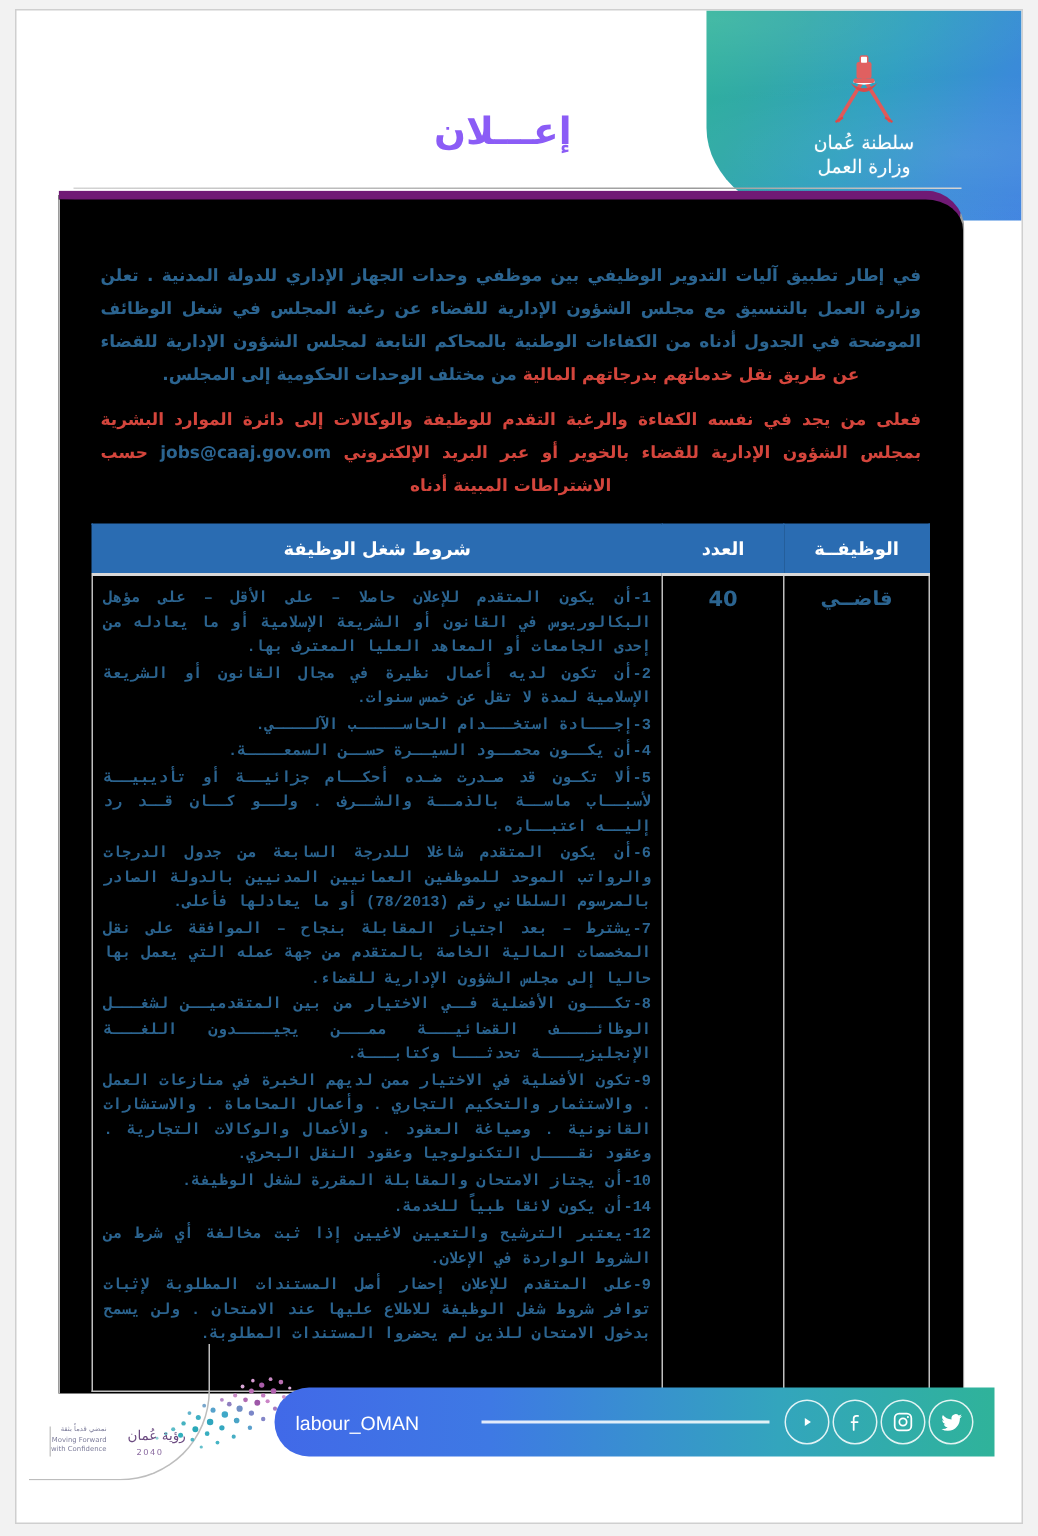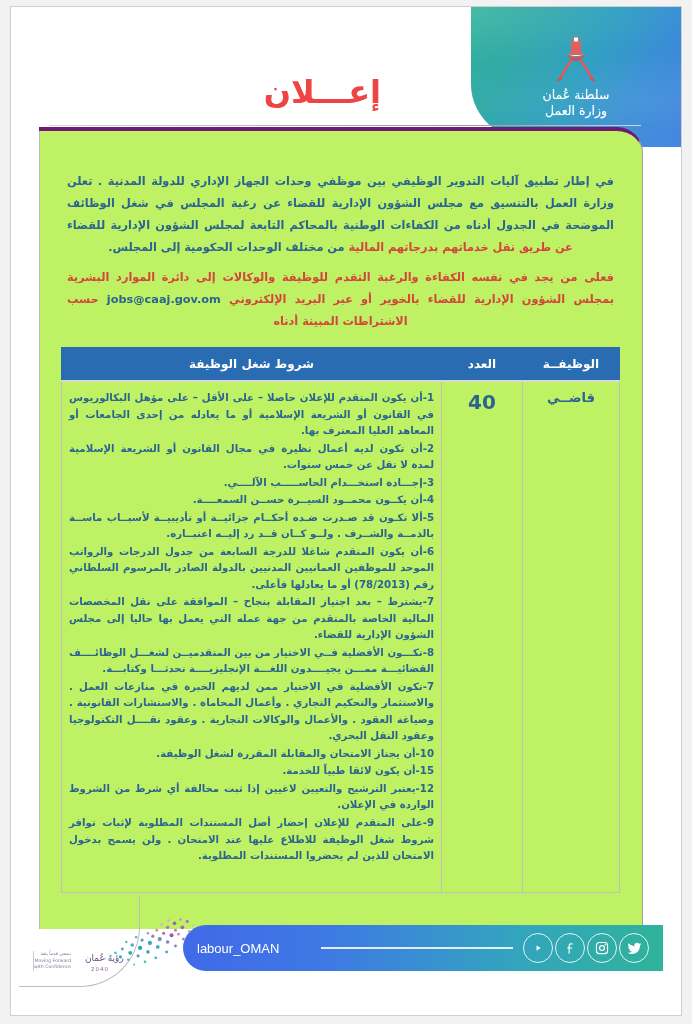--- a/index.html
+++ b/index.html
@@ -59,42 +59,42 @@
     line-height:1.25;
     letter-spacing:.5px;
     color:#ffffff;
     text-shadow:0 0 1px rgba(255,255,255,.4);
     font-family:"DejaVu Sans","Liberation Sans",sans-serif;
   }
   .title{
     position:absolute;
     top:66px;
     right:300px;
-    font-size:32px;
-    font-weight:bold;
-    color:#ef4444;
+    font-size:25px;
+    font-weight:bold;
+    color:#8b5cf6;
     letter-spacing:-1px;
     direction:rtl;
   }
   .title-rule{
     position:absolute;
     top:118px;right:40px;left:38px;
     height:1px;
     background:linear-gradient(to left,#d4d4d4,#9a9a9a 30%,#d4d4d4);
   }
 
   
   .card{
     position:absolute;
     top:120px;right:38px;left:28px;bottom:86px;
     border:1px solid #9d9d9d;
     border-top-right-radius:26px;
     border-bottom-left-radius:0;
-    border-top:4px solid #701a75;
-    background:#bef264;
+    border-top:6px solid #701a75;
+    background:#000000;
     box-sizing:border-box;
     padding:40px 22px 10px 22px;
     border-left:none;border-bottom:none;
   }
   .card:after{
     content:"";
     position:absolute;
     left:0;top:0;bottom:0;width:1px;
     background:#b9b9b9;
   }
@@ -150,25 +150,25 @@
   td.job-name{
     text-align:center;
     vertical-align:middle;
     font-size:13px;
     font-weight:bold;
     padding-bottom:8px;
   }
   td.job-count{
     text-align:center;
     vertical-align:middle;
-    font-size:20px;
+    font-size:14px;
     font-weight:bold;
     padding-bottom:8px;
   }
-  td.job-reqs{ padding-left:4px; }
+  td.job-reqs{ padding-left:4px;font-family:Liberation Mono, monospace; }
   ol.reqs{
     margin:0;padding:0;list-style:none;
   }
   ol.reqs li{
     font-size:10.2px;
     line-height:1.62;
     font-weight:bold;
     color:#2b6490;
     text-align:justify;
     direction:rtl;
@@ -333,23 +333,23 @@
             <td class="job-reqs">
               <ol class="reqs">
                 <li>1-أن يكون المتقدم للإعلان حاصلا – على الأقل – على مؤهل البكالوريوس في القانون أو الشريعة الإسلامية أو ما يعادله من إحدى الجامعات أو المعاهد العليا المعترف بها.</li>
                 <li>2-أن تكون لديه أعمال نظيرة في مجال القانون أو الشريعة الإسلامية لمدة لا تقل عن خمس سنوات.</li>
                 <li>3-إجـــادة استخـــدام الحاســـــب الآلــــي.</li>
                 <li>4-أن يكــون محمــود السيــرة حســن السمعــــة.</li>
                 <li>5-ألا تكـون قد صـدرت ضـده أحكــام جزائيــة أو تأديبيــة لأسبــاب ماســة بالذمــة والشــرف . ولــو كــان قــد رد إليــه اعتبــاره.</li>
                 <li>6-أن يكون المتقدم شاغلا للدرجة السابعة من جدول الدرجات والرواتب الموحد للموظفين العمانيين المدنيين بالدولة الصادر بالمرسوم السلطاني رقم (78/2013) أو ما يعادلها فأعلى.</li>
                 <li>7-يشترط – بعد اجتياز المقابلة بنجاح – الموافقة على نقل المخصصات المالية الخاصة بالمتقدم من جهة عمله التي يعمل بها حاليا إلى مجلس الشؤون الإدارية للقضاء.</li>
                 <li>8-تكـــون الأفضلية فــي الاختيار من بين المتقدميــن لشغـــل الوظائــــف القضائيـــة ممـــن يجيــــدون اللغـــة الإنجليزيــــة تحدثـــا وكتابـــة.</li>
-                <li>7-تكون الأفضلية في الاختيار ممن لديهم الخبرة في منازعات العمل . والاستثمار والتحكيم التجاري . وأعمال المحاماة . والاستشارات القانونية . وصياغة العقود . والأعمال والوكالات التجارية . وعقود نقــــل التكنولوجيا وعقود النقل البحري.</li>
+                <li>9-تكون الأفضلية في الاختيار ممن لديهم الخبرة في منازعات العمل . والاستثمار والتحكيم التجاري . وأعمال المحاماة . والاستشارات القانونية . وصياغة العقود . والأعمال والوكالات التجارية . وعقود نقــــل التكنولوجيا وعقود النقل البحري.</li>
                 <li>10-أن يجتاز الامتحان والمقابلة المقررة لشغل الوظيفة.</li>
-                <li>15-أن يكون لائقا طبياً للخدمة.</li>
+                <li>14-أن يكون لائقا طبياً للخدمة.</li>
                 <li>12-يعتبر الترشيح والتعيين لاغيين إذا ثبت مخالفة أي شرط من الشروط الواردة في الإعلان.</li>
                 <li>9-على المتقدم للإعلان إحضار أصل المستندات المطلوبة لإثبات توافر شروط شغل الوظيفة للاطلاع عليها عند الامتحان . ولن يسمح بدخول الامتحان للذين لم يحضروا المستندات المطلوبة.</li>
               </ol>
             </td>
           </tr>
         </tbody>
       </table>
     </div>
 
     <div class="footer">

